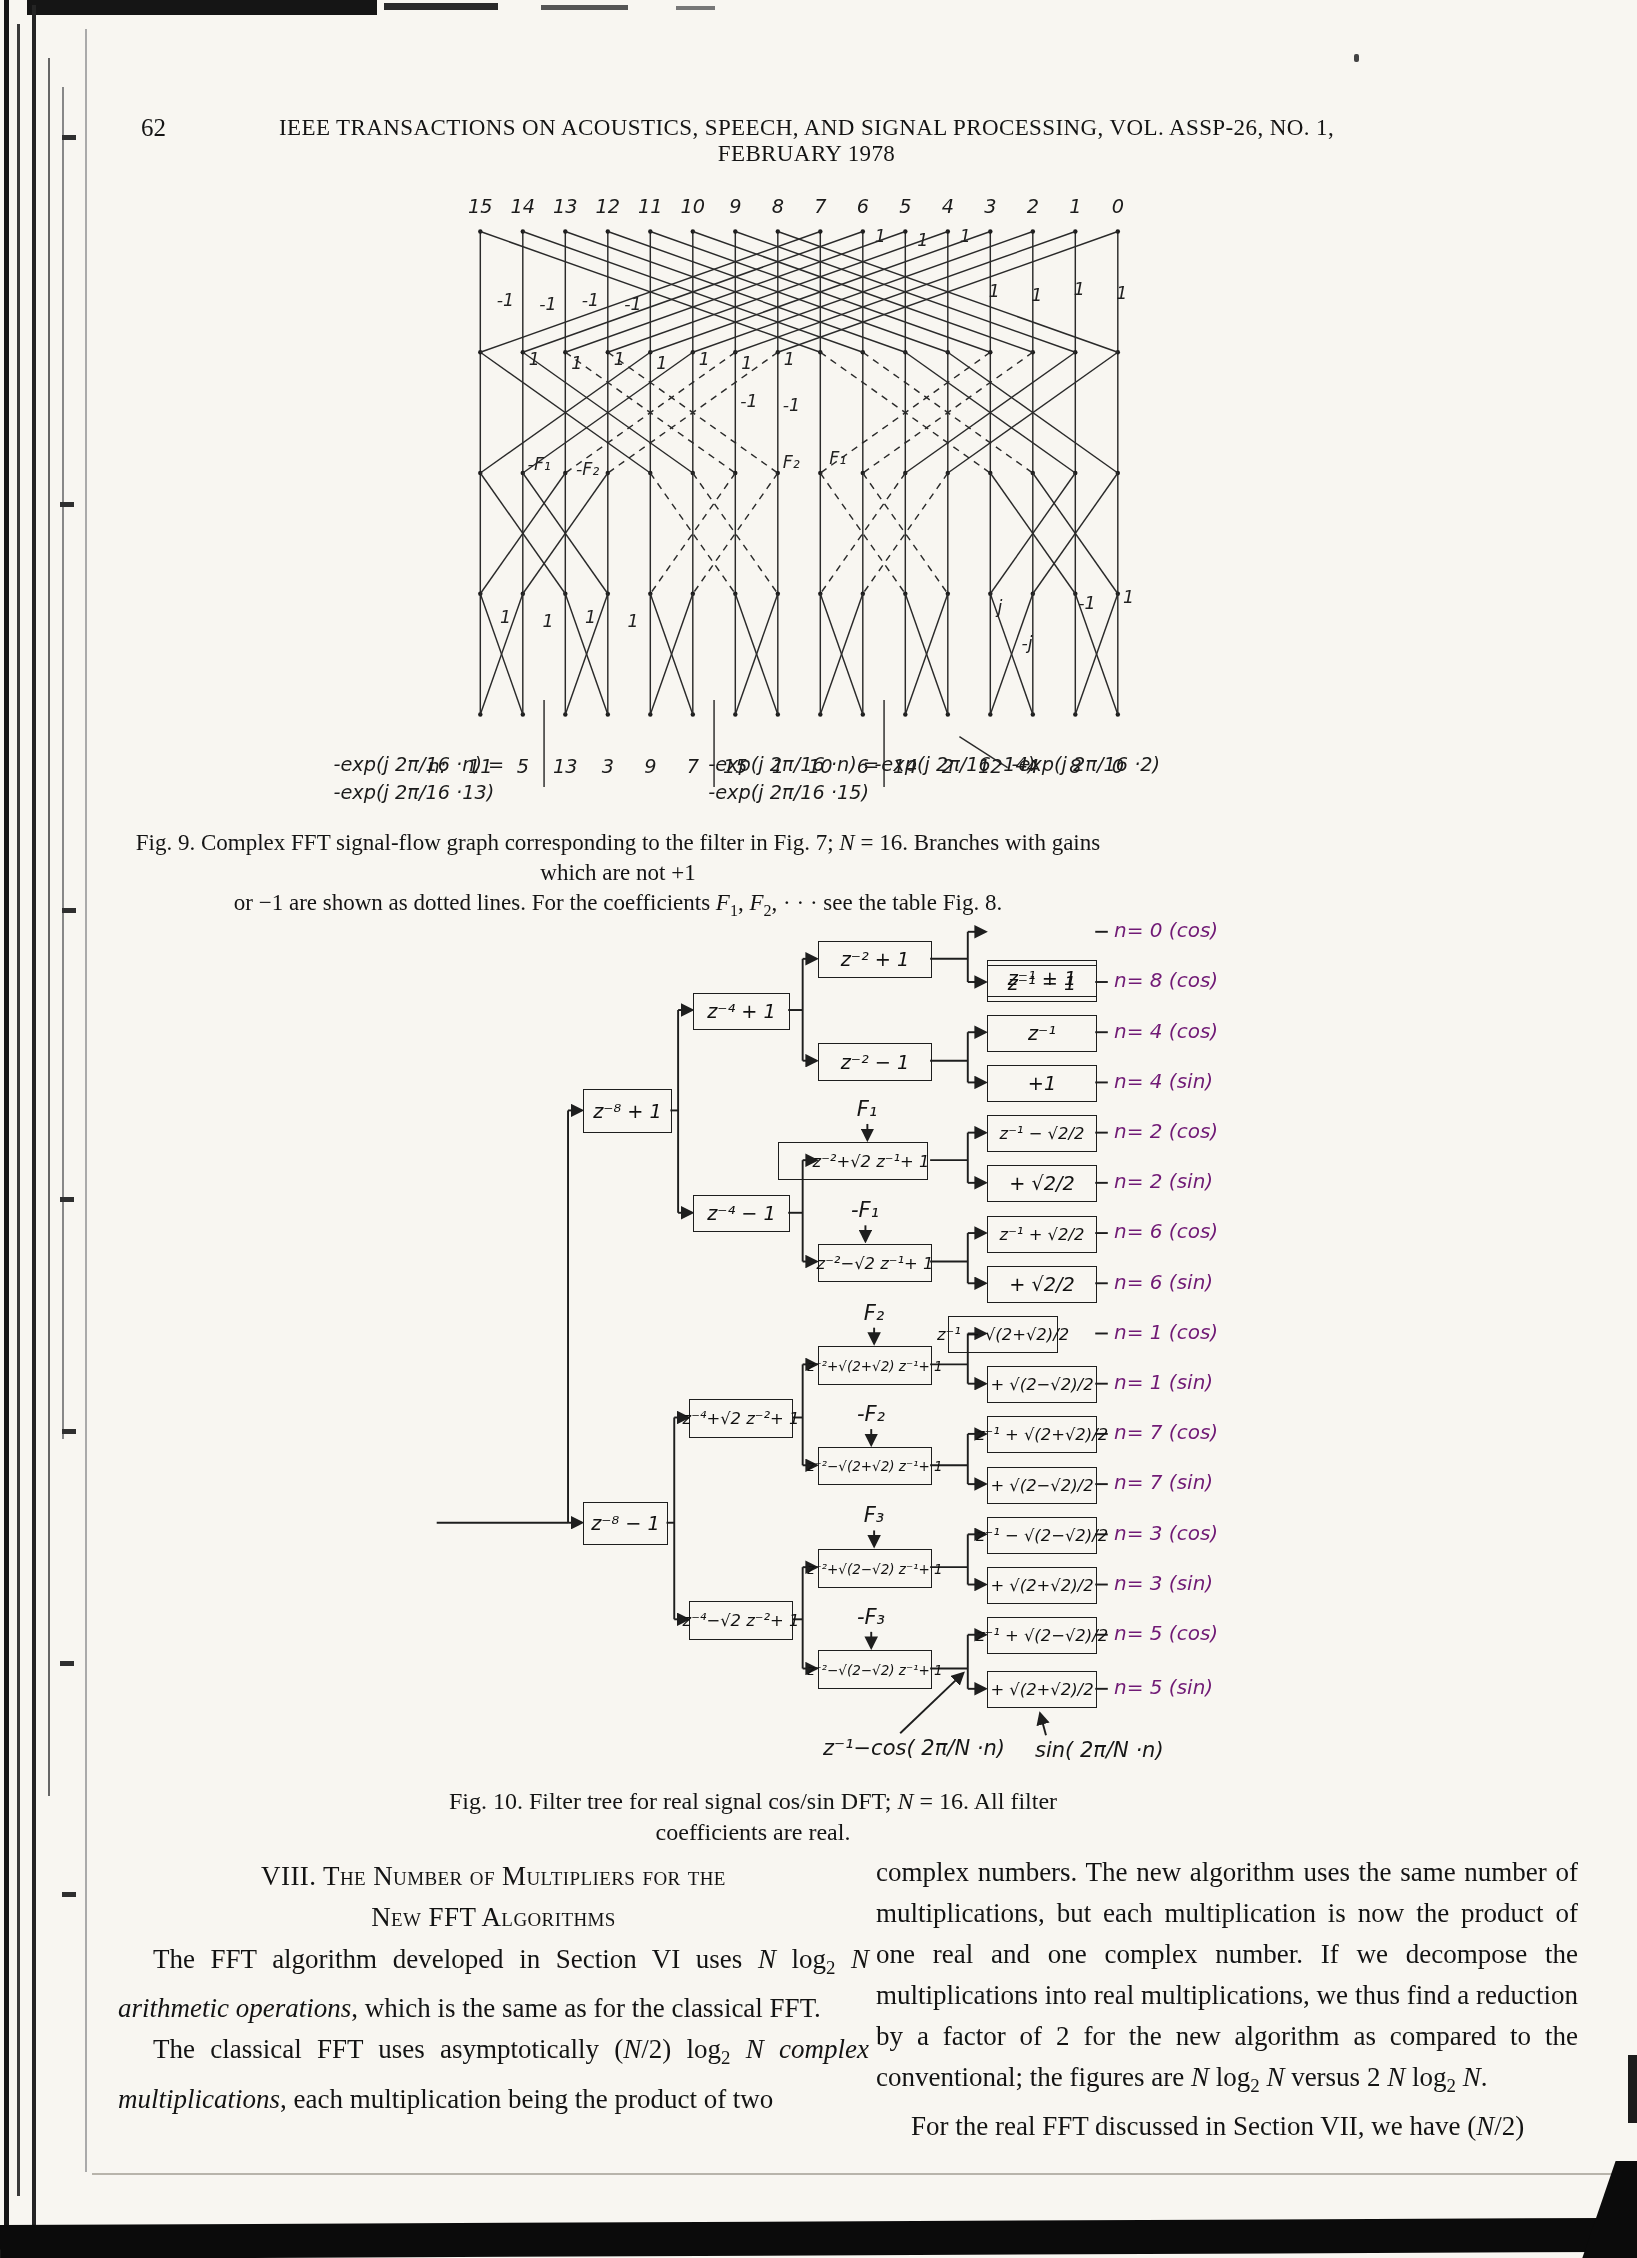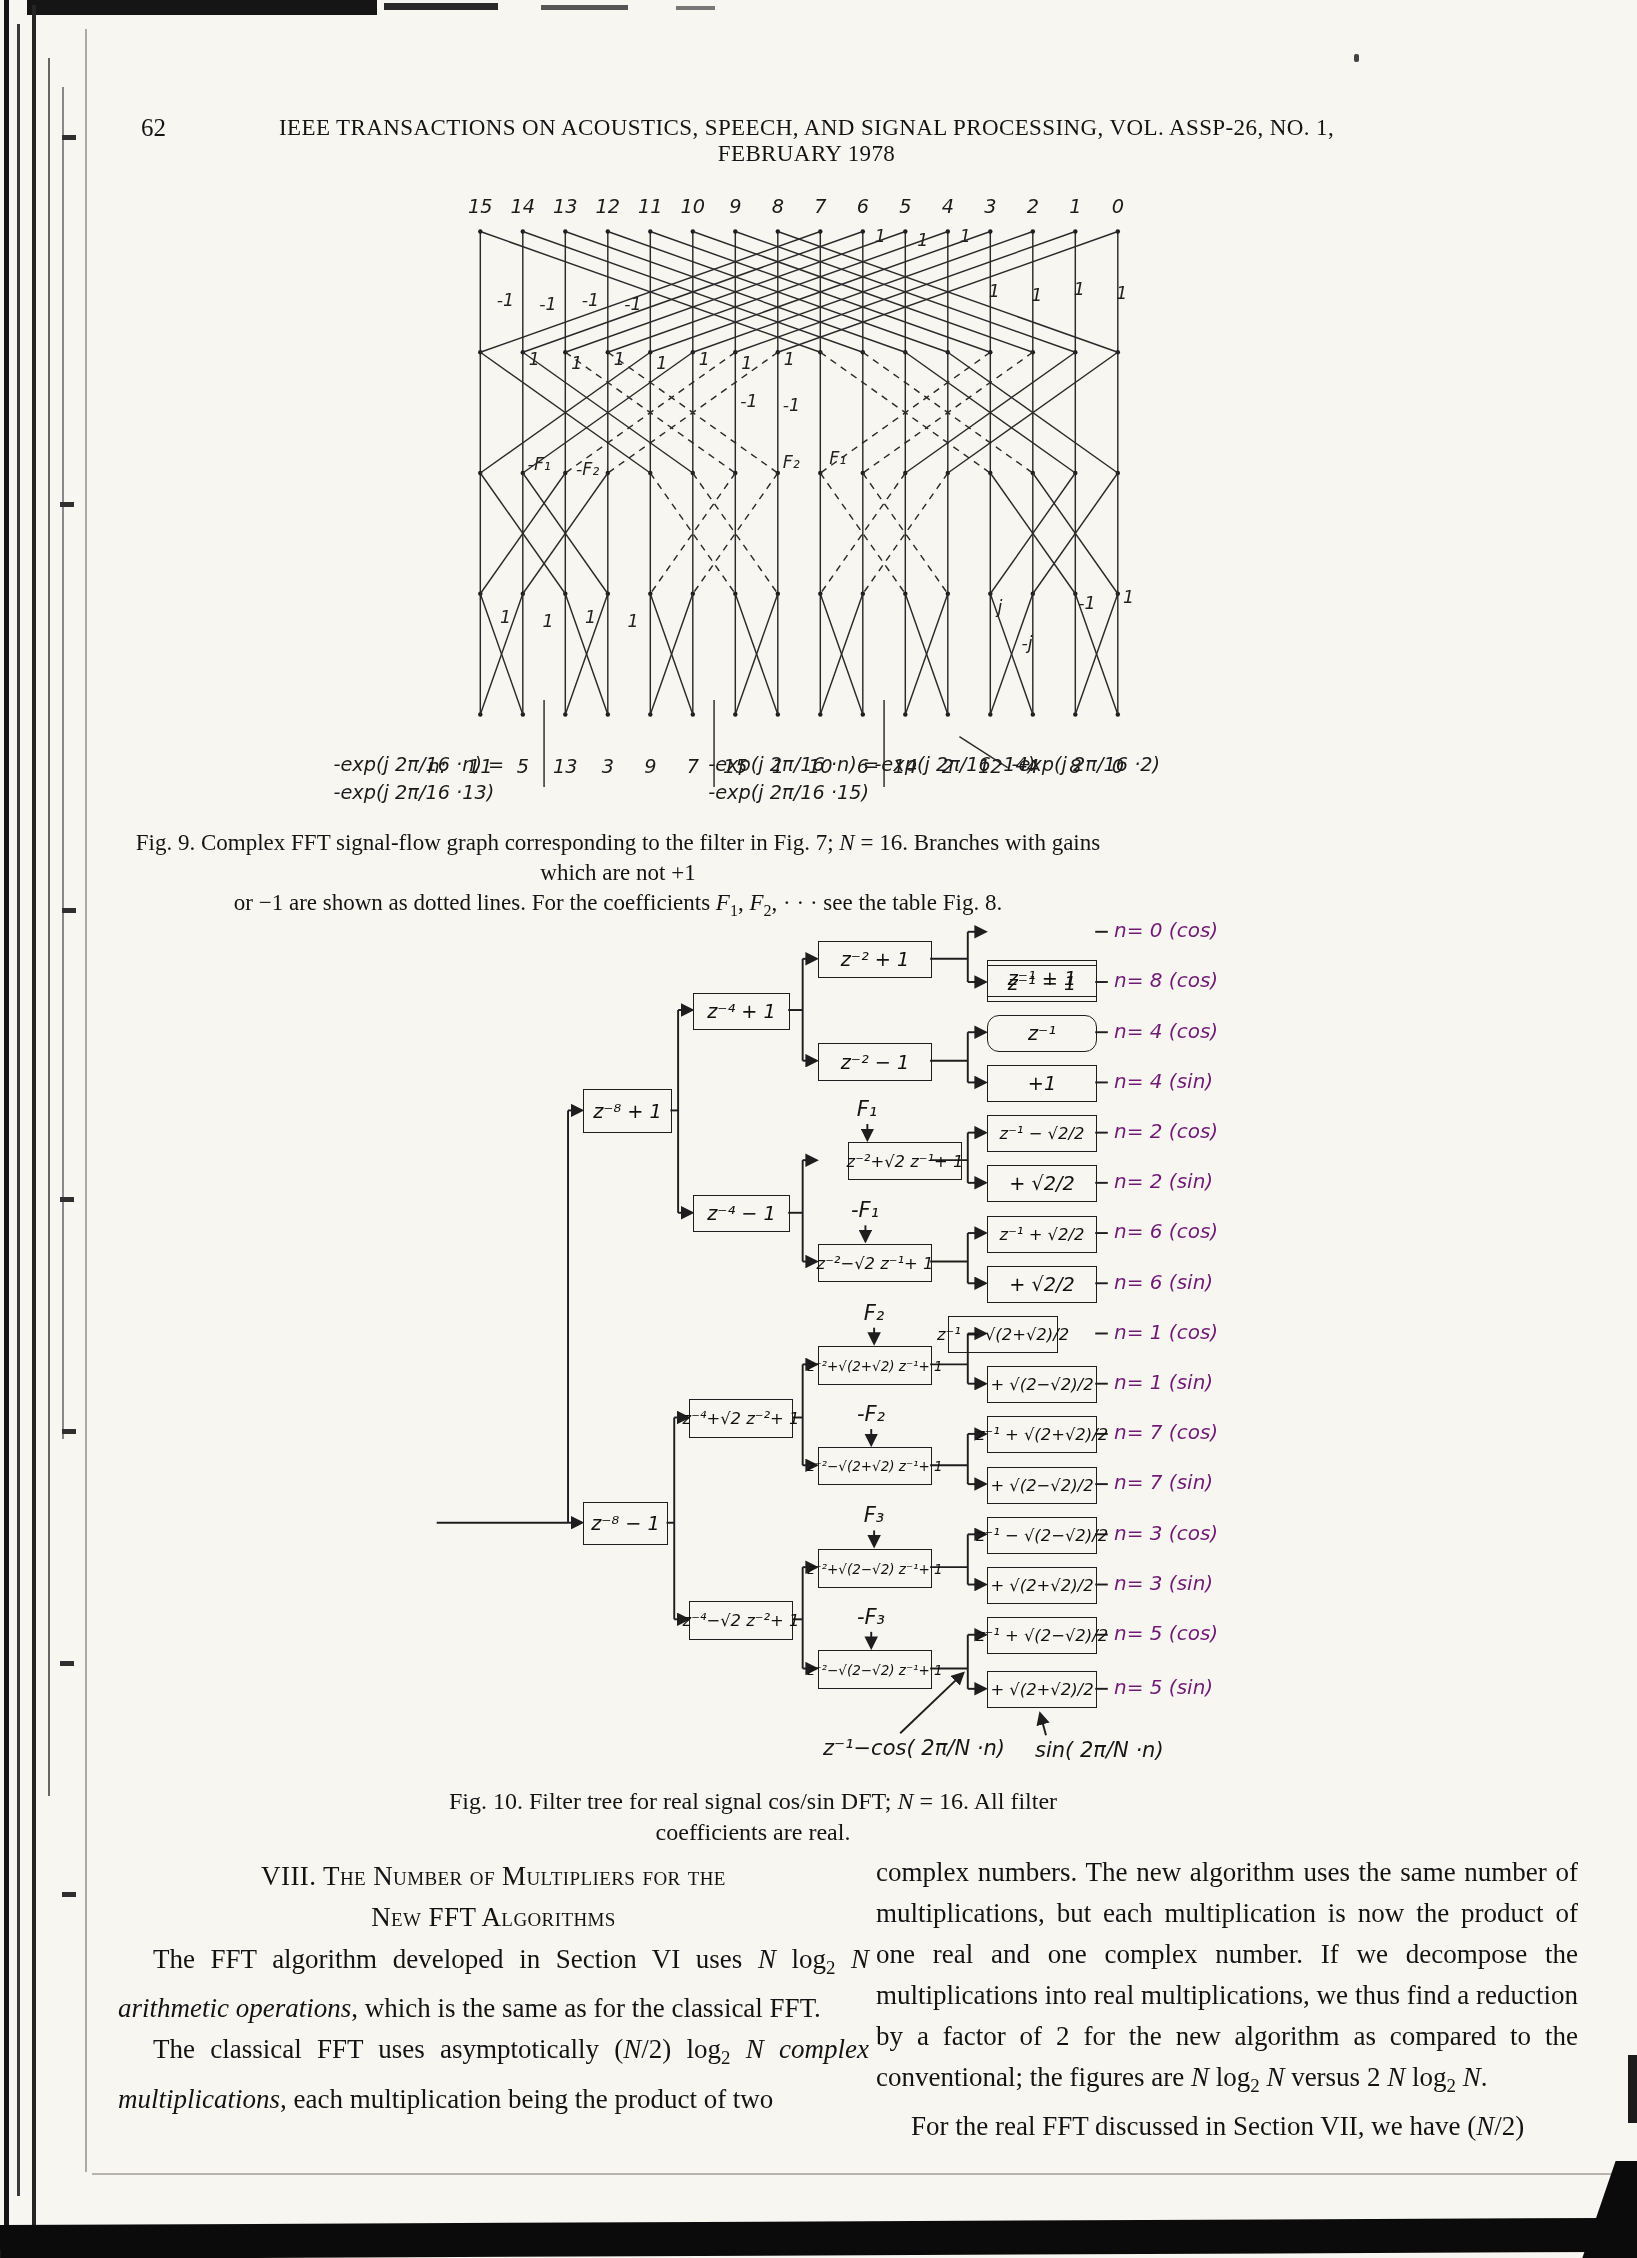--- a/index.html
+++ b/index.html
@@ -399,29 +399,29 @@
     </svg>
   <div id="fig10boxes" class="abs" style="left:0;top:0;">
       <div class="f10box" style="left: 583px; top: 1089px; width: 87px; height: 42px; font-size: 19.3px;">z⁻⁸ + 1</div>
       <div class="f10box" style="left: 583px; top: 1502px; width: 83px; height: 41px; font-size: 19.3px;">z⁻⁸ − 1</div>
       <div class="f10box" style="left: 693px; top: 993px; width: 95px; height: 35px; font-size: 19.3px;">z⁻⁴ + 1</div>
       <div class="f10box" style="left: 693px; top: 1195px; width: 95px; height: 35px; font-size: 19.3px;">z⁻⁴ − 1</div>
       <div class="f10box" style="left: 689px; top: 1399px; width: 102px; height: 37px; font-size: 16.4px;">z⁻⁴+√2 z⁻²+ 1</div>
       <div class="f10box" style="left: 689px; top: 1601px; width: 102px; height: 37px; font-size: 16.4px;">z⁻⁴−√2 z⁻²+ 1</div>
       <div class="f10box" style="left: 818px; top: 941px; width: 112px; height: 35px; font-size: 19.3px;">z⁻² + 1</div>
       <div class="f10box" style="left: 818px; top: 1043px; width: 112px; height: 36px; font-size: 19.3px;">z⁻² − 1</div>
-      <div class="f10box" style="left: 848px; top: 1142px; width: 112px; height: 36px; font-size: 16.4px;">z⁻²+√2 z⁻¹+ 1</div>
+      <div class="f10box" style="left: 778px; top: 1142px; width: 112px; height: 36px; font-size: 16.4px; padding-left: 36px;">z⁻²+√2 z⁻¹+ 1</div>
       <div class="f10box" style="left: 818px; top: 1244px; width: 112px; height: 36px; font-size: 16.4px;">z⁻²−√2 z⁻¹+ 1</div>
       <div class="f10box" style="left: 818px; top: 1346px; width: 112px; height: 37px; font-size: 13.5px;">z⁻²+√(2+√2) z⁻¹+ 1</div>
       <div class="f10box" style="left: 818px; top: 1447px; width: 112px; height: 36px; font-size: 13.5px;">z⁻²−√(2+√2) z⁻¹+ 1</div>
       <div class="f10box" style="left: 818px; top: 1549px; width: 112px; height: 37px; font-size: 13.5px;">z⁻²+√(2−√2) z⁻¹+ 1</div>
       <div class="f10box" style="left: 818px; top: 1650px; width: 112px; height: 37px; font-size: 13.5px;">z⁻²−√(2−√2) z⁻¹+ 1</div>
       <div class="f10box" style="left: 987px; top: 914px; width: 108px; height: 35px; font-size: 19.3px; margin-top: 46px;">z⁻¹ + 1</div>
       <div class="f10box" style="left: 987px; top: 965px; width: 108px; height: 35px; font-size: 19.3px;">z⁻¹ − 1</div>
-      <div class="f10box" style="left: 987px; top: 1015px; width: 108px; height: 35px; font-size: 19.3px; border-radius: 12px;">z⁻¹</div>
+      <div class="f10box" style="left: 987px; top: 1015px; width: 108px; height: 35px; font-size: 19.3px;">z⁻¹</div>
       <div class="f10box" style="left: 987px; top: 1065px; width: 108px; height: 35px; font-size: 19.3px;">+1</div>
       <div class="f10box" style="left: 987px; top: 1115px; width: 108px; height: 35px; font-size: 16.4px;">z⁻¹ − √2/2</div>
       <div class="f10box" style="left: 987px; top: 1165px; width: 108px; height: 35px; font-size: 19.3px;">+ √2/2</div>
       <div class="f10box" style="left: 987px; top: 1216px; width: 108px; height: 35px; font-size: 16.4px;">z⁻¹ + √2/2</div>
       <div class="f10box" style="left: 987px; top: 1266px; width: 108px; height: 35px; font-size: 19.3px;">+ √2/2</div>
       <div class="f10box" style="left: 948px; top: 1316px; width: 108px; height: 35px; font-size: 16.4px;">z⁻¹ − √(2+√2)/2</div>
       <div class="f10box" style="left: 987px; top: 1366px; width: 108px; height: 35px; font-size: 16.4px;">+ √(2−√2)/2</div>
       <div class="f10box" style="left: 987px; top: 1416px; width: 108px; height: 35px; font-size: 16.4px;">z⁻¹ + √(2+√2)/2</div>
       <div class="f10box" style="left: 987px; top: 1467px; width: 108px; height: 35px; font-size: 16.4px;">+ √(2−√2)/2</div>
       <div class="f10box" style="left: 987px; top: 1517px; width: 108px; height: 35px; font-size: 16.4px;">z⁻¹ − √(2−√2)/2</div>

